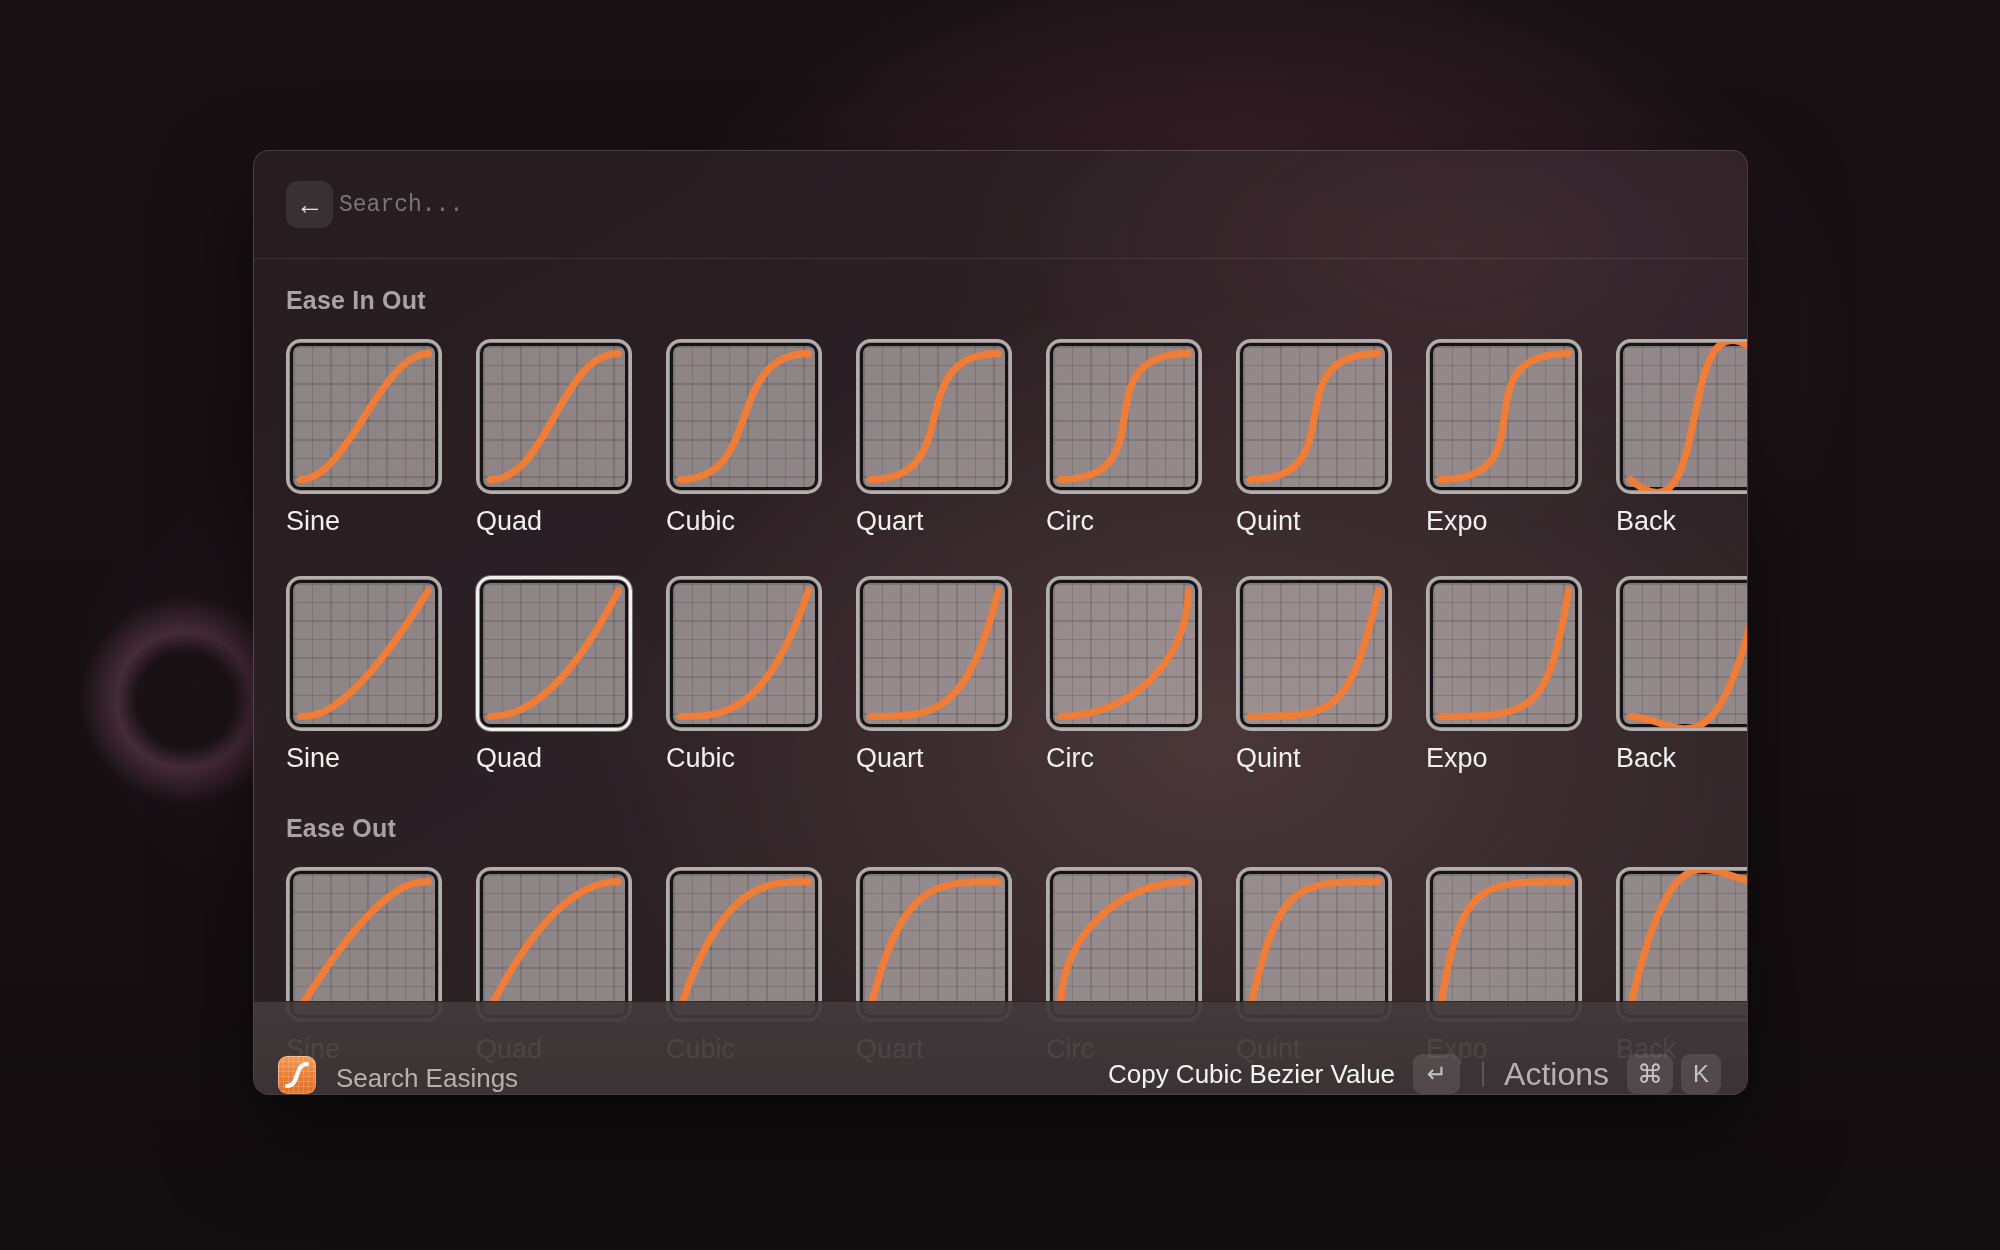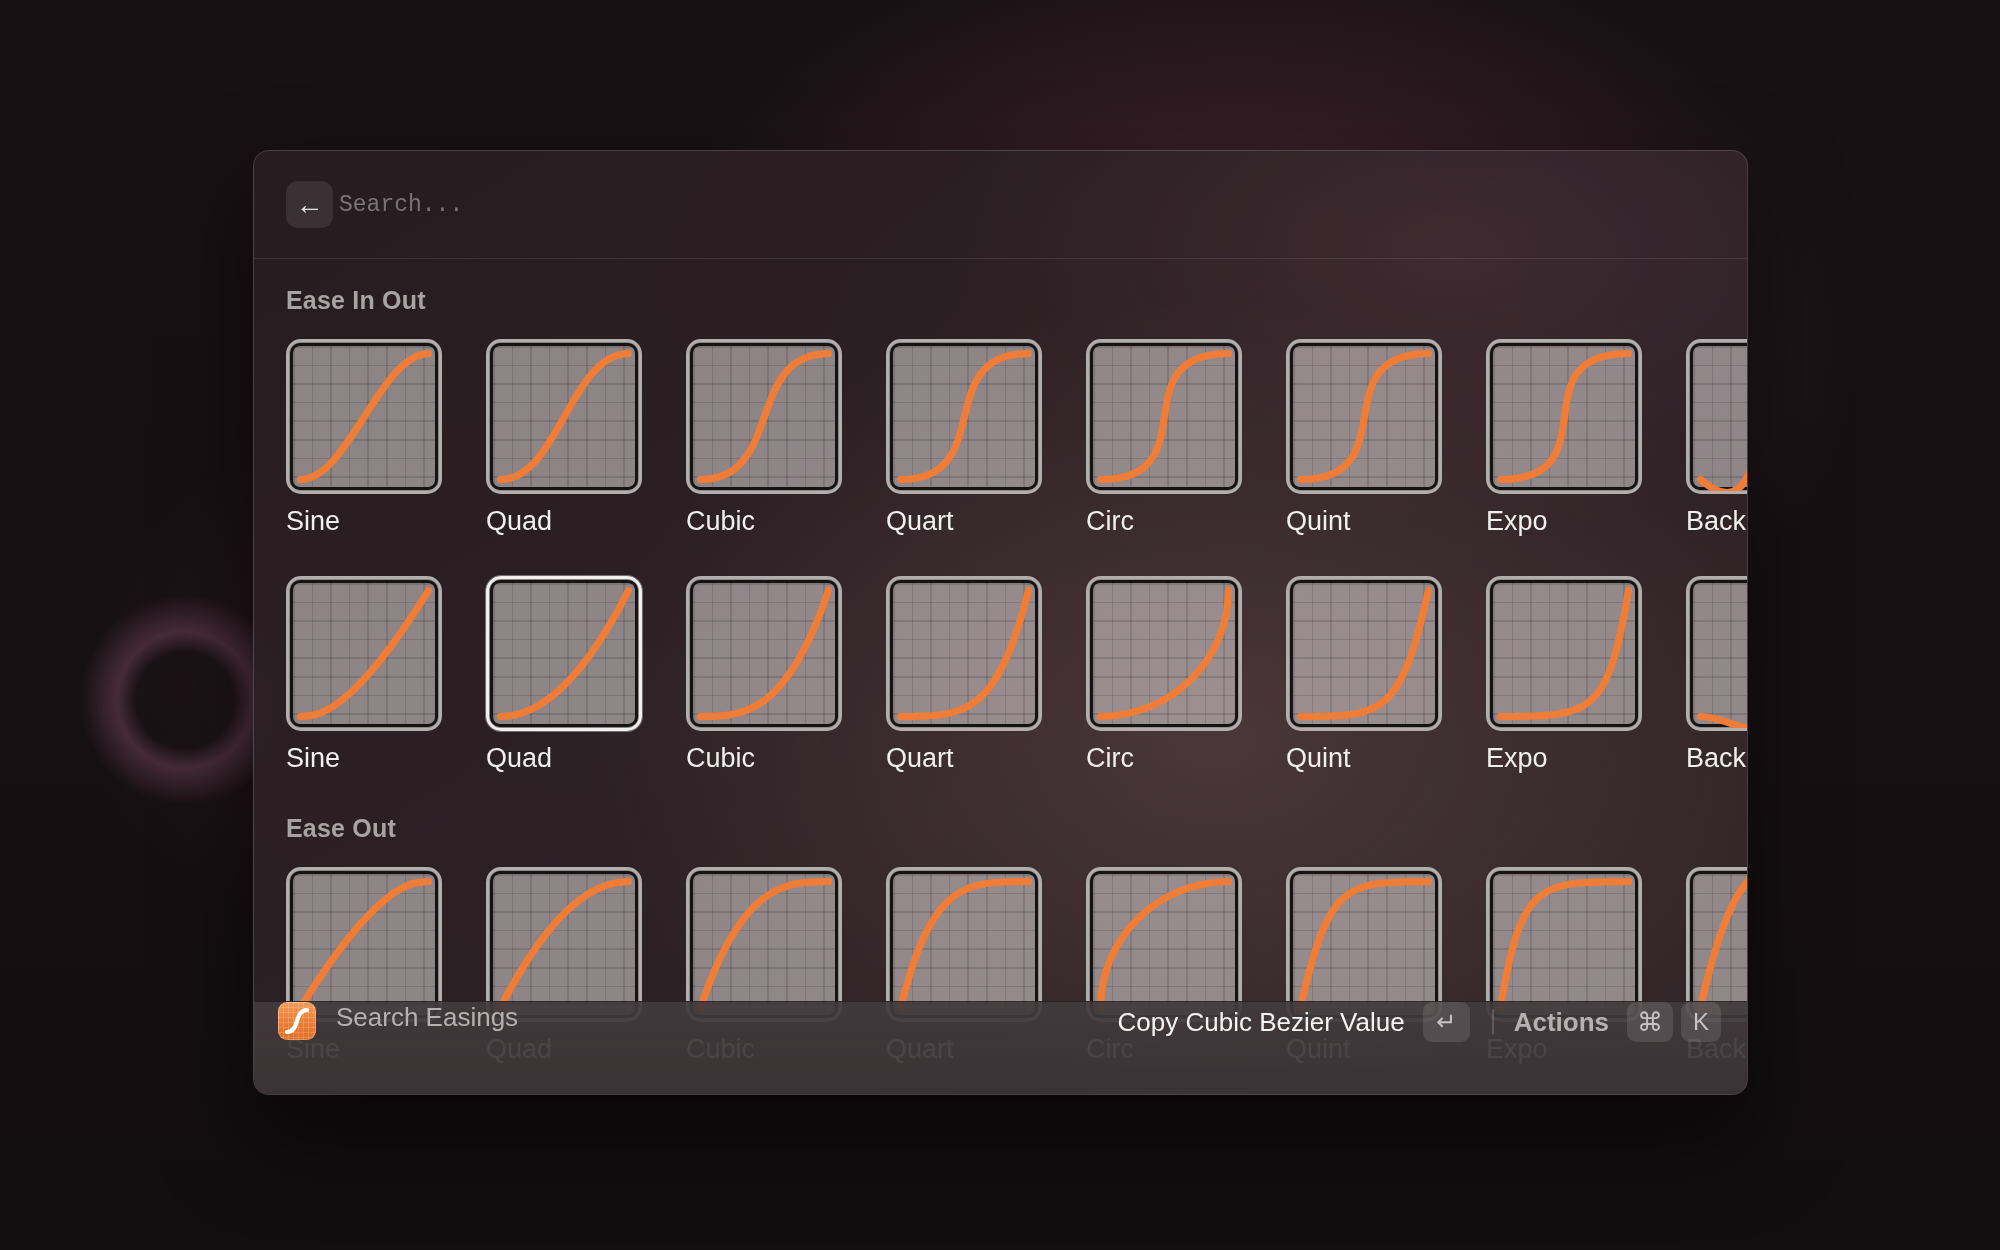--- a/index.html
+++ b/index.html
@@ -43,21 +43,21 @@
   
   .content{
     position:absolute;left:0;right:0;top:108px;bottom:0;
     padding:26px 15px 0 32px;box-sizing:border-box;overflow:hidden;
   }
   .section-title{
     font-size:25px;font-weight:700;color:#a9a3a3;height:30px;line-height:30px;
     margin:0 0 24px 0;letter-spacing:0.2px;
   }
   .section{margin-bottom:38px;}
-  .tile-row{display:flex;gap:44px;}
+  .tile-row{display:flex;gap:34px;}
   .cell{width:156px;flex:0 0 auto;display:flex;flex-direction:column;}
   .tile{
     position:relative;width:156px;height:155px;box-sizing:border-box;
     border:3px solid #b2aead;border-radius:15px;
     background:rgba(224,216,217,0.55);
     overflow:hidden;
   }
   .tile.selected{border-color:#f0efee;box-shadow:0 0 0 1px rgba(255,255,255,0.35);}
   .tile-grid{
     position:absolute;inset:1px;border:3px solid #151314;border-radius:10px;
@@ -70,21 +70,21 @@
     margin-top:10px;height:34px;line-height:34px;
     font-size:27px;font-weight:500;color:#f2f0ef;
   }
   
   .footer{
     position:absolute;left:0;right:0;bottom:0;height:93px;z-index:5;
     background:linear-gradient(180deg, rgba(120,110,112,0.30), rgba(110,100,102,0.26));
     background-color:rgba(40,33,35,0.9);
     border-top:1px solid rgba(0,0,0,0.28);
     border-radius:0 0 15px 15px;
-    display:flex;align-items:flex-start;padding:0 26px 0 24px;box-sizing:border-box;
+    display:flex;align-items:flex-end;padding:0 26px 0 24px;box-sizing:border-box;
   }
   .app-icon{
     width:38px;height:38px;border-radius:9px;flex:0 0 auto;position:relative;overflow:hidden;
     background:
       repeating-linear-gradient(to right, rgba(255,255,255,0.16) 0 1px, rgba(0,0,0,0) 1px 5px),
       repeating-linear-gradient(to bottom, rgba(255,255,255,0.16) 0 1px, rgba(0,0,0,0) 1px 5px),
       linear-gradient(180deg,#f49a52 0%, #ea7c33 55%, #e06e27 100%);
     box-shadow:inset 0 0 0 1px rgba(255,255,255,0.25);
   }
   .app-icon svg{position:absolute;inset:0;}
@@ -92,21 +92,21 @@
   .footer-right{margin-left:auto;display:flex;align-items:center;}
   .primary-action{font-size:26px;font-weight:400;color:#f6f4f3;}
   .keycap{
     height:40px;min-width:40px;padding:0 10px;border-radius:9px;box-sizing:border-box;
     background:rgba(255,255,255,0.11);color:#c7c3c2;
     display:flex;align-items:center;justify-content:center;
     font-size:24px;font-weight:500;
   }
   .keycap.return{margin-left:18px;min-width:47px;}
   .footer-divider{width:2px;height:26px;background:rgba(255,255,255,0.17);margin:0 20px 0 22px;border-radius:1px;}
-  .actions-label{font-size:26px;font-weight:700;color:#b6b1b0;margin-right:18px;}
+  .actions-label{font-size:32px;font-weight:400;color:#b6b1b0;margin-right:18px;}
   .keycap.cmd{font-size:26px;margin-right:8px;}
 </style>
 </head>
 <body>
 
 <div class="panel">
 
   <div class="searchbar">
     <div class="back-btn">
       <span>←</span>

